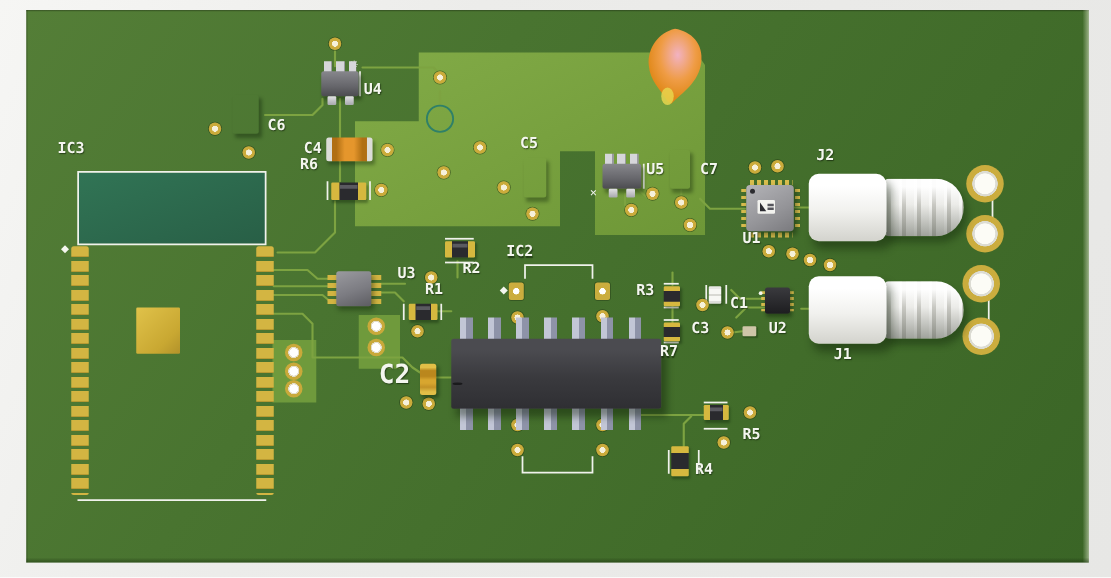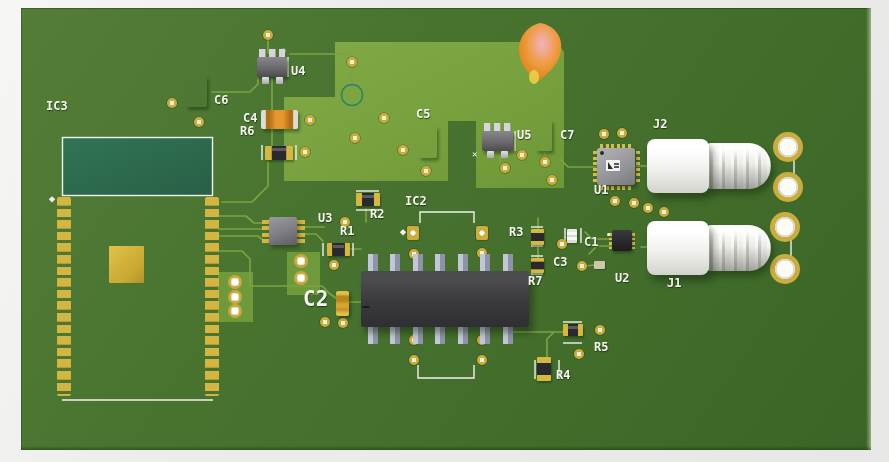--- a/index.html
+++ b/index.html
@@ -287,36 +287,36 @@
   <div class="dfn-pads-v" style="left:609px;top:233px;height:16px"></div>
   <div class="dfn-pads-v" style="left:632px;top:233px;height:16px"></div>
   <div class="dfn" style="left:612px;top:230px;width:20px;height:21px"></div>
   <span class="dot" style="left:607px;top:233px;width:3px;height:3px;background:#f4f6ef"></span>
 
   <div class="bnc-barrel" style="left:707px;top:143px;width:64px;height:46px"></div>
   <div class="bnc-body" style="left:647px;top:139px;width:62px;height:54px"></div>
   <div class="bnc-barrel" style="left:707px;top:225px;width:64px;height:46px"></div>
   <div class="bnc-body" style="left:647px;top:221px;width:62px;height:54px"></div>
 
-  <span class="ref" style="left:46px;top:100px">IC3</span>
+  <span class="ref" style="left:46px;top:112px">IC3</span>
   <span class="ref" style="left:214px;top:94px">C6</span>
   <span class="ref" style="left:291px;top:65px">U4</span>
   <span class="ref" style="left:243px;top:112px">C4</span>
   <span class="ref" style="left:240px;top:125px">R6</span>
   <span class="ref" style="left:416px;top:108px">C5</span>
   <span class="ref" style="left:517px;top:129px">U5</span>
   <span class="ref" style="left:560px;top:129px">C7</span>
   <span class="ref" style="left:653px;top:118px">J2</span>
   <span class="ref" style="left:594px;top:184px">U1</span>
   <span class="ref" style="left:370px;top:208px">R2</span>
   <span class="ref" style="left:340px;top:225px">R1</span>
   <span class="ref" style="left:318px;top:212px">U3</span>
   <span class="ref" style="left:405px;top:195px">IC2</span>
   <span class="ref" style="left:509px;top:226px">R3</span>
   <span class="ref" style="left:584px;top:236px">C1</span>
   <span class="ref" style="left:553px;top:256px">C3</span>
-  <span class="ref" style="left:615px;top:272px">U2</span>
+  <span class="ref" style="left:615px;top:256px">U2</span>
   <span class="ref" style="left:528px;top:275px">R7</span>
   <span class="ref" style="left:667px;top:277px">J1</span>
   <span class="ref big" style="left:303px;top:289px">C2</span>
   <span class="ref" style="left:594px;top:341px">R5</span>
   <span class="ref" style="left:556px;top:369px">R4</span>
 </div>
 
 </body></html>

